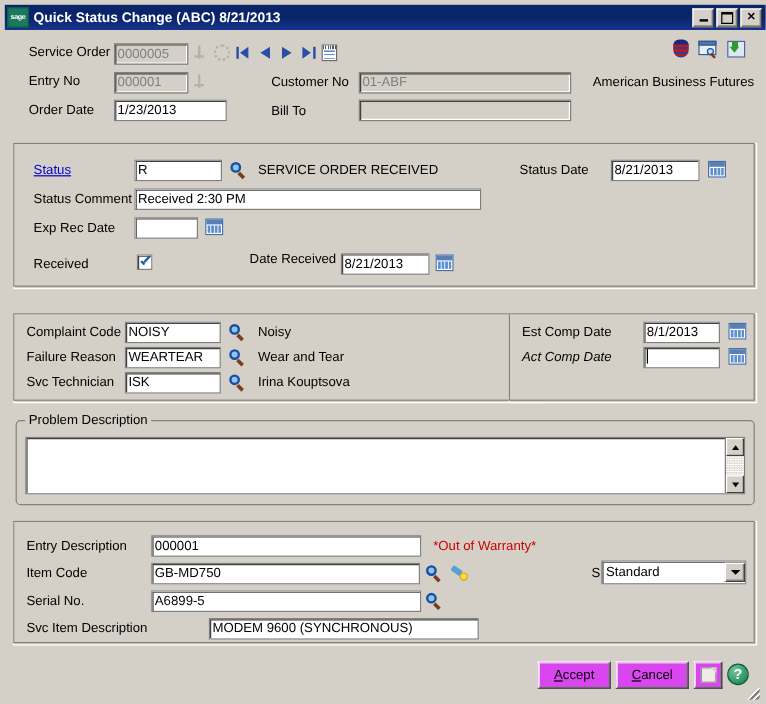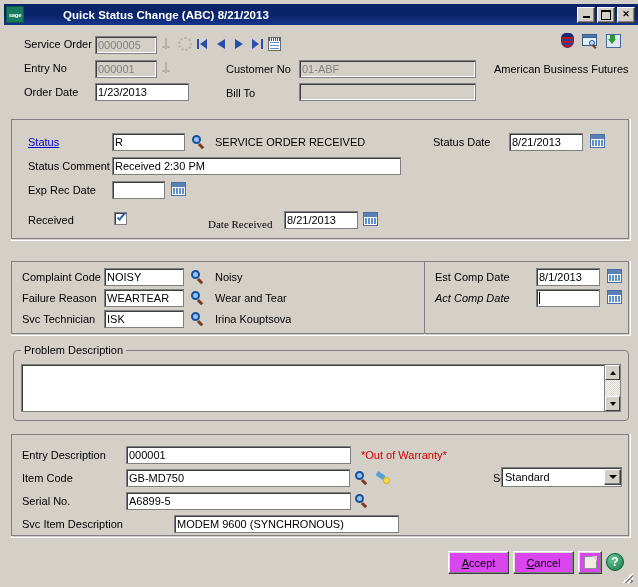--- a/index.html
+++ b/index.html
@@ -9,21 +9,21 @@
     font-family:"Liberation Sans", sans-serif;
     font-size:11px;color:#000;
     -webkit-font-smoothing:none;
   }
   .window{position:absolute;left:0;top:0;width:638px;height:587px;
     background:#d4d0c8;border:2px solid #d4d0c8;box-sizing:border-box;}
 
   
   .titlebar{position:absolute;left:2px;top:2px;width:634px;height:21px;
     background:linear-gradient(to bottom,#0a246a 0%,#0a246a 50%,#16348c 100%);
-    display:flex;align-items:center;box-sizing:border-box;padding:0 2px;gap:35px;}
+    display:flex;align-items:center;box-sizing:border-box;padding:0 2px;}
   .sage-logo{width:16px;height:15px;background:#1a7a5e;border:1px solid #0d5a44;
     display:flex;align-items:center;justify-content:center;margin-right:4px;flex:0 0 auto;}
   .sage-logo span{color:#fff;font-size:6px;font-weight:bold;letter-spacing:-.3px;line-height:1;}
   .title-text{color:#fff;font-size:11.5px;font-weight:bold;flex:1 1 auto;
     white-space:nowrap;overflow:hidden;text-shadow:none;}
   .winbtns{display:flex;gap:2px;flex:0 0 auto;padding-right:1px;}
   .winbtn{width:16px;height:14px;background:#d4d0c8;
     border-top:1px solid #fff;border-left:1px solid #fff;
     border-right:1px solid #404040;border-bottom:1px solid #404040;
     box-shadow:inset -1px -1px 0 #808080;
@@ -265,21 +265,21 @@
     <span class="lbl" style="position:absolute;left:16px;top:40px;">Status Comment</span>
     <div class="fld" style="position:absolute;left:100px;top:37px;width:289px;">Received 2:30 PM</div>
 
     <span class="lbl" style="position:absolute;left:16px;top:64px;">Exp Rec Date</span>
     <div class="fld" style="position:absolute;left:100px;top:61px;width:53px;"></div>
     <span class="cal" style="position:absolute;left:159px;top:62px;"></span>
 
     <span class="lbl" style="position:absolute;left:16px;top:94px;">Received</span>
     <span class="chk on" style="position:absolute;left:102px;top:92px;"></span>
 
-    <span class="lbl" style="position:absolute;left:196px;top:98px;font-family:Liberation Serif, serif;">Date Received</span>
+    <span class="lbl" style="position:absolute;left:196px;top:90px;">Date Received</span>
     <div class="fld" style="position:absolute;left:272px;top:91px;width:74px;">8/21/2013</div>
     <span class="cal" style="position:absolute;left:351px;top:92px;"></span>
   </div>
 
   <div class="panel" style="left:9px;top:259px;width:443px;height:75px;">
     <span class="lbl" style="position:absolute;left:10px;top:9px;">Complaint Code</span>
     <div class="fld" style="position:absolute;left:92px;top:6px;width:80px;">NOISY</div>
     <span class="mag" style="position:absolute;left:179px;top:8px;"></span>
     <span class="lbl" style="position:absolute;left:203px;top:9px;">Noisy</span>
 

